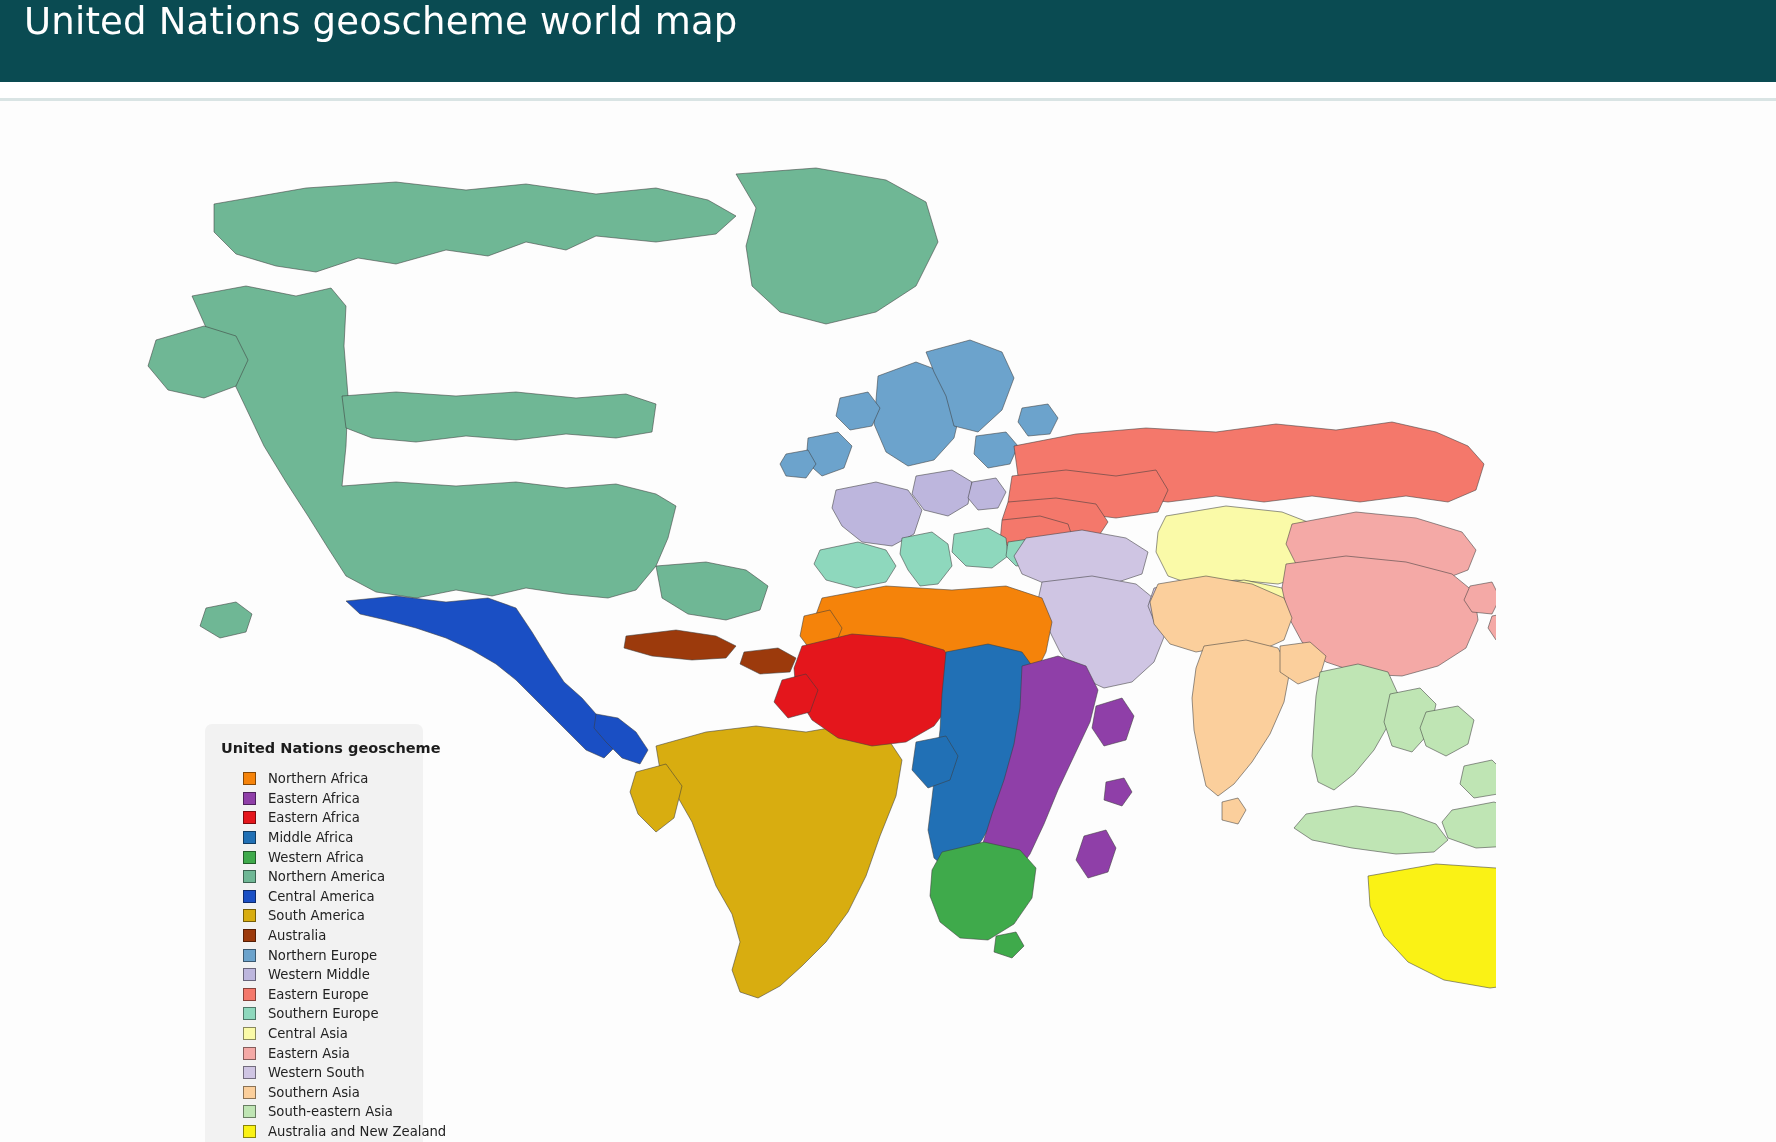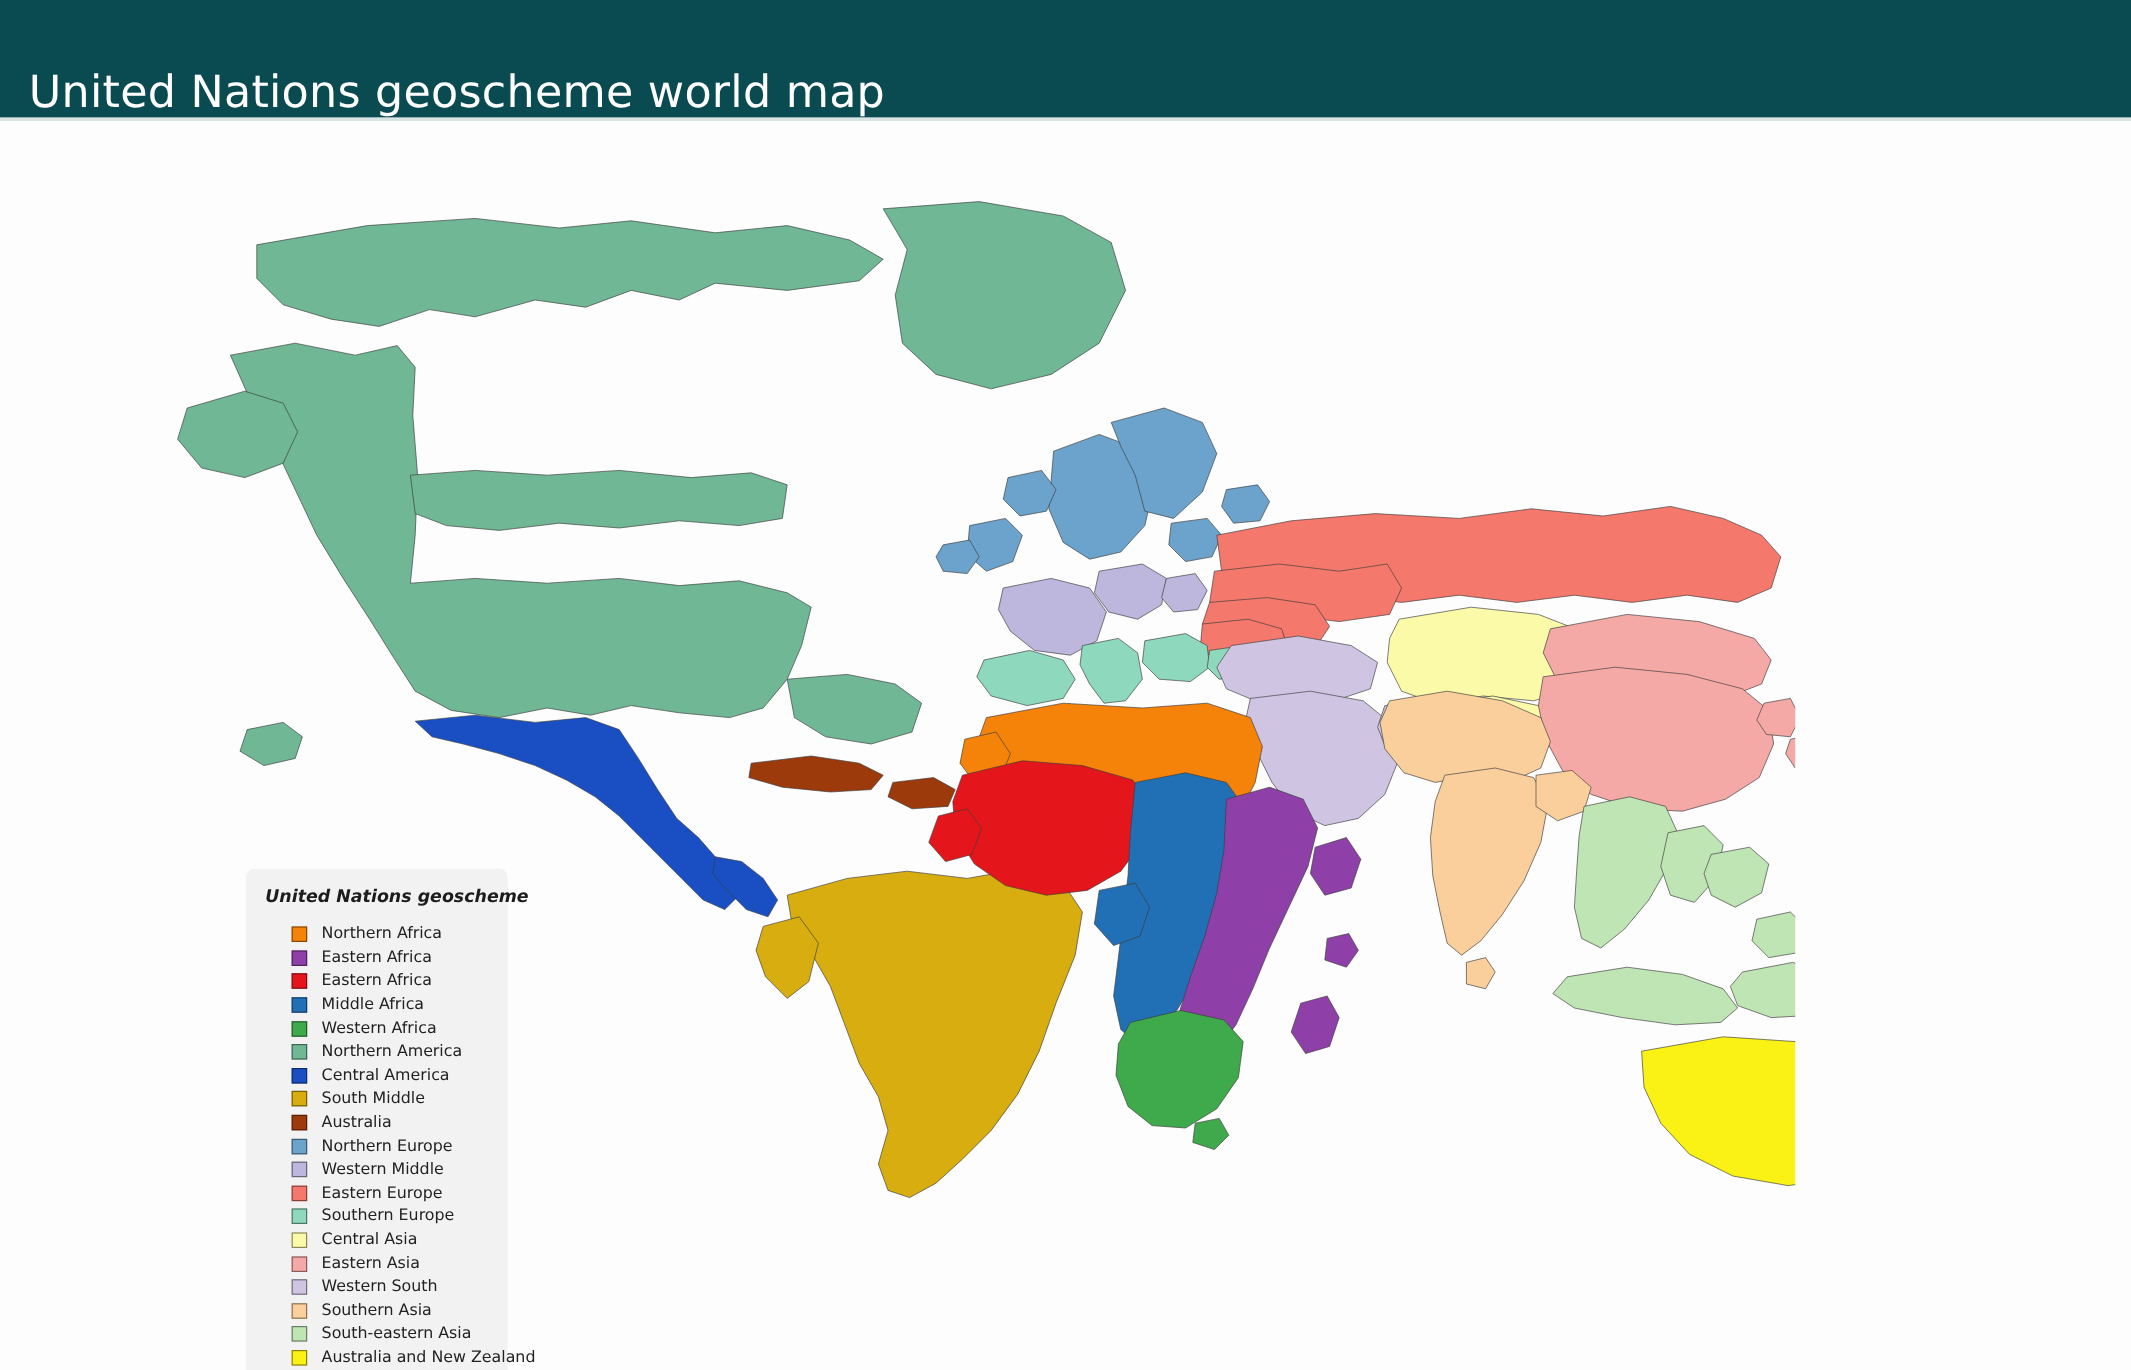--- a/index.html
+++ b/index.html
@@ -6,23 +6,23 @@
   html, body {
     width:1776px; height:1142px;
     background:#ffffff;
     font-family:"Liberation Sans", sans-serif;
     overflow:hidden;
   }
   #page { position:relative; width:1776px; height:1142px; background:#ffffff; }
 
   
   #header {
-    position:absolute; left:0; top:0; width:1776px; height:98px;
+    position:absolute; left:0; top:0; width:1776px; height:82px;
     background:#0a4b52;
-    display:flex; align-items:flex-end;
+    display:flex; align-items:flex-start;
   }
   #header-title {
     color:#ffffff;
     font-size:37px;
     font-weight:400;
     letter-spacing:0.2px;
     margin-left:24px;
     white-space:nowrap;
     font-family:"DejaVu Sans", sans-serif;
   }
@@ -45,21 +45,20 @@
     position:absolute; left:205px; top:623px;
     width:218px;
     background:#f2f2f2;
     border-radius:7px;
     padding:16px 14px 16px 16px;
   }
   #legend-title {
     font-size:14.5px; font-weight:700; color:#1c1c1c;
     margin-bottom:13px; white-space:nowrap;
     font-family:"DejaVu Sans", sans-serif;
-    font-style:italic;
   }
   .legend-row { display:flex; align-items:center; height:19.6px;padding-left:22px; }
   .legend-swatch {
     width:13px; height:13px; flex:0 0 13px;
     border:1px solid rgba(0,0,0,.45);
     margin-right:12px;
   }
   .legend-label {
     font-size:13.2px; color:#222; white-space:nowrap;
     font-family:"DejaVu Sans", sans-serif;
@@ -221,21 +220,21 @@
           <div class="legend-row">
             <span class="legend-swatch" style="background: rgb(111, 183, 149);"></span>
             <span class="legend-label">Northern America</span>
           </div>
           <div class="legend-row">
             <span class="legend-swatch" style="background: rgb(26, 79, 196);"></span>
             <span class="legend-label">Central America</span>
           </div>
           <div class="legend-row">
             <span class="legend-swatch" style="background: rgb(216, 173, 16);"></span>
-            <span class="legend-label">South Middle</span>
+            <span class="legend-label">South America</span>
           </div>
           <div class="legend-row">
             <span class="legend-swatch" style="background: rgb(156, 58, 12);"></span>
             <span class="legend-label">Australia</span>
           </div>
           <div class="legend-row">
             <span class="legend-swatch" style="background: rgb(108, 163, 204);"></span>
             <span class="legend-label">Northern Europe</span>
           </div>
           <div class="legend-row">

